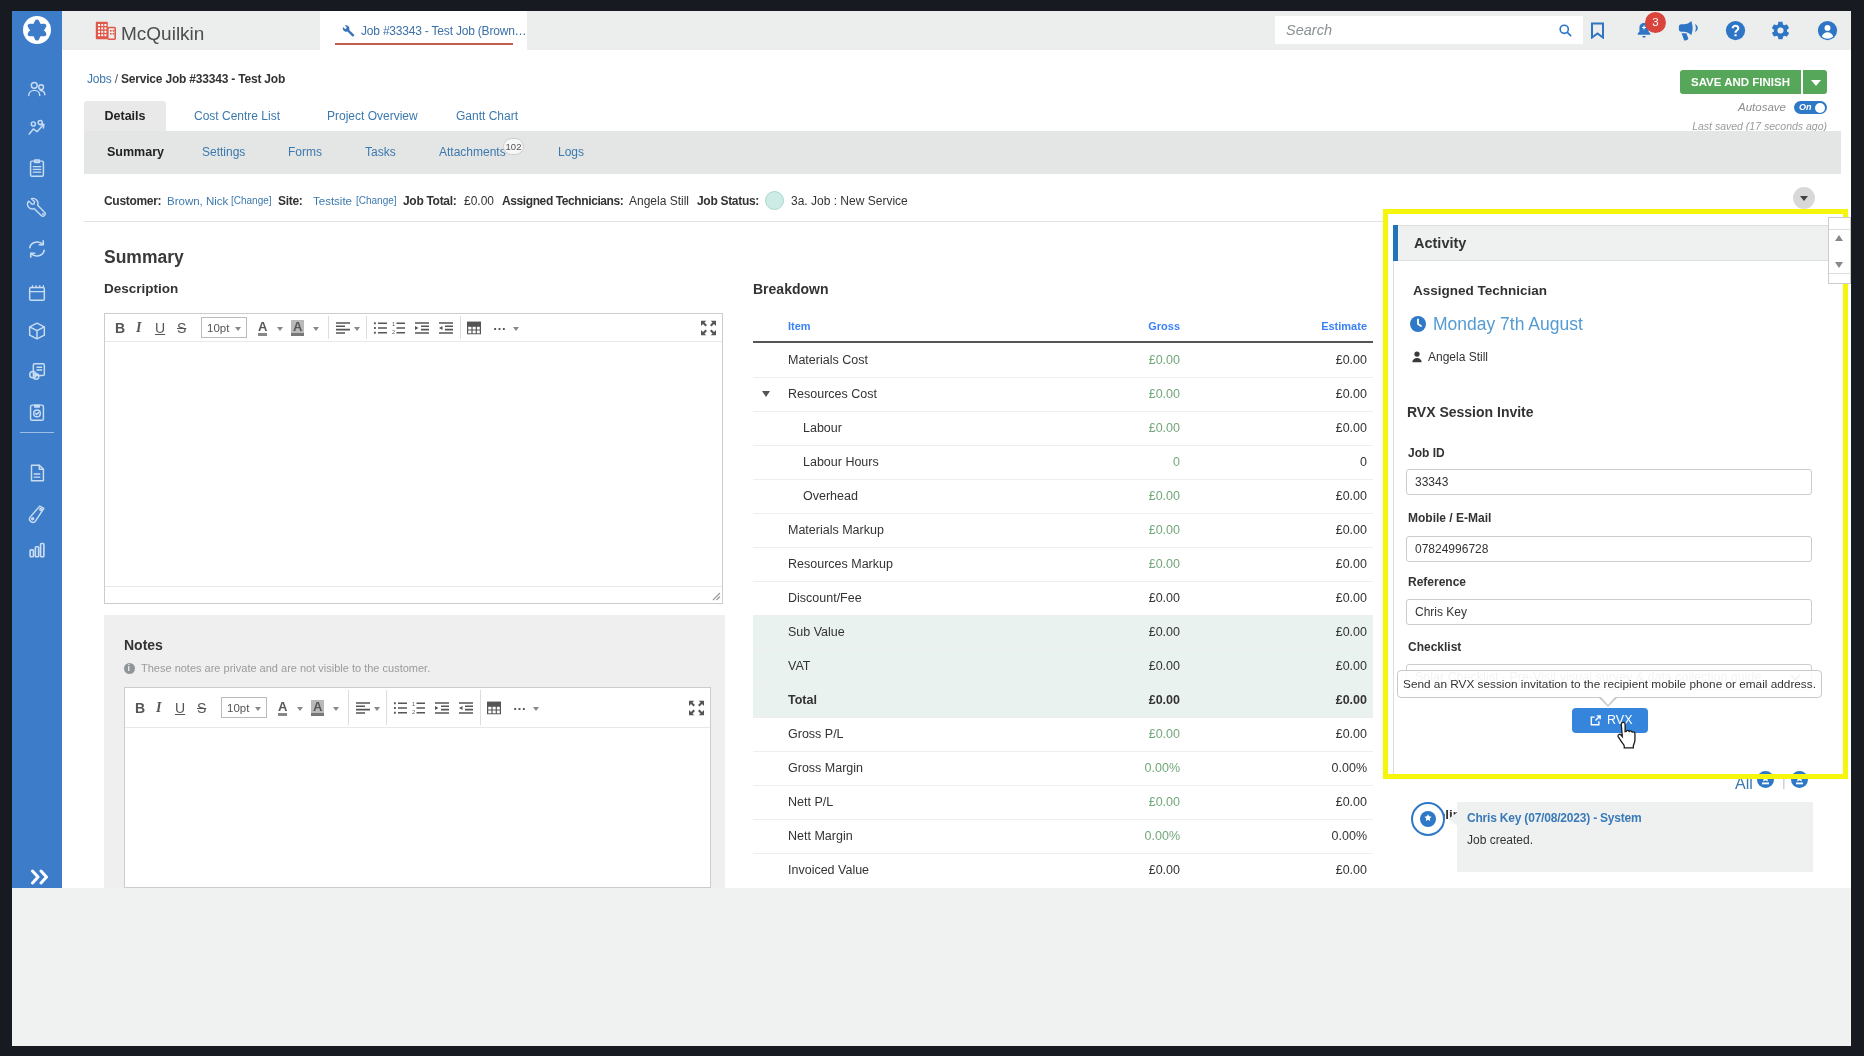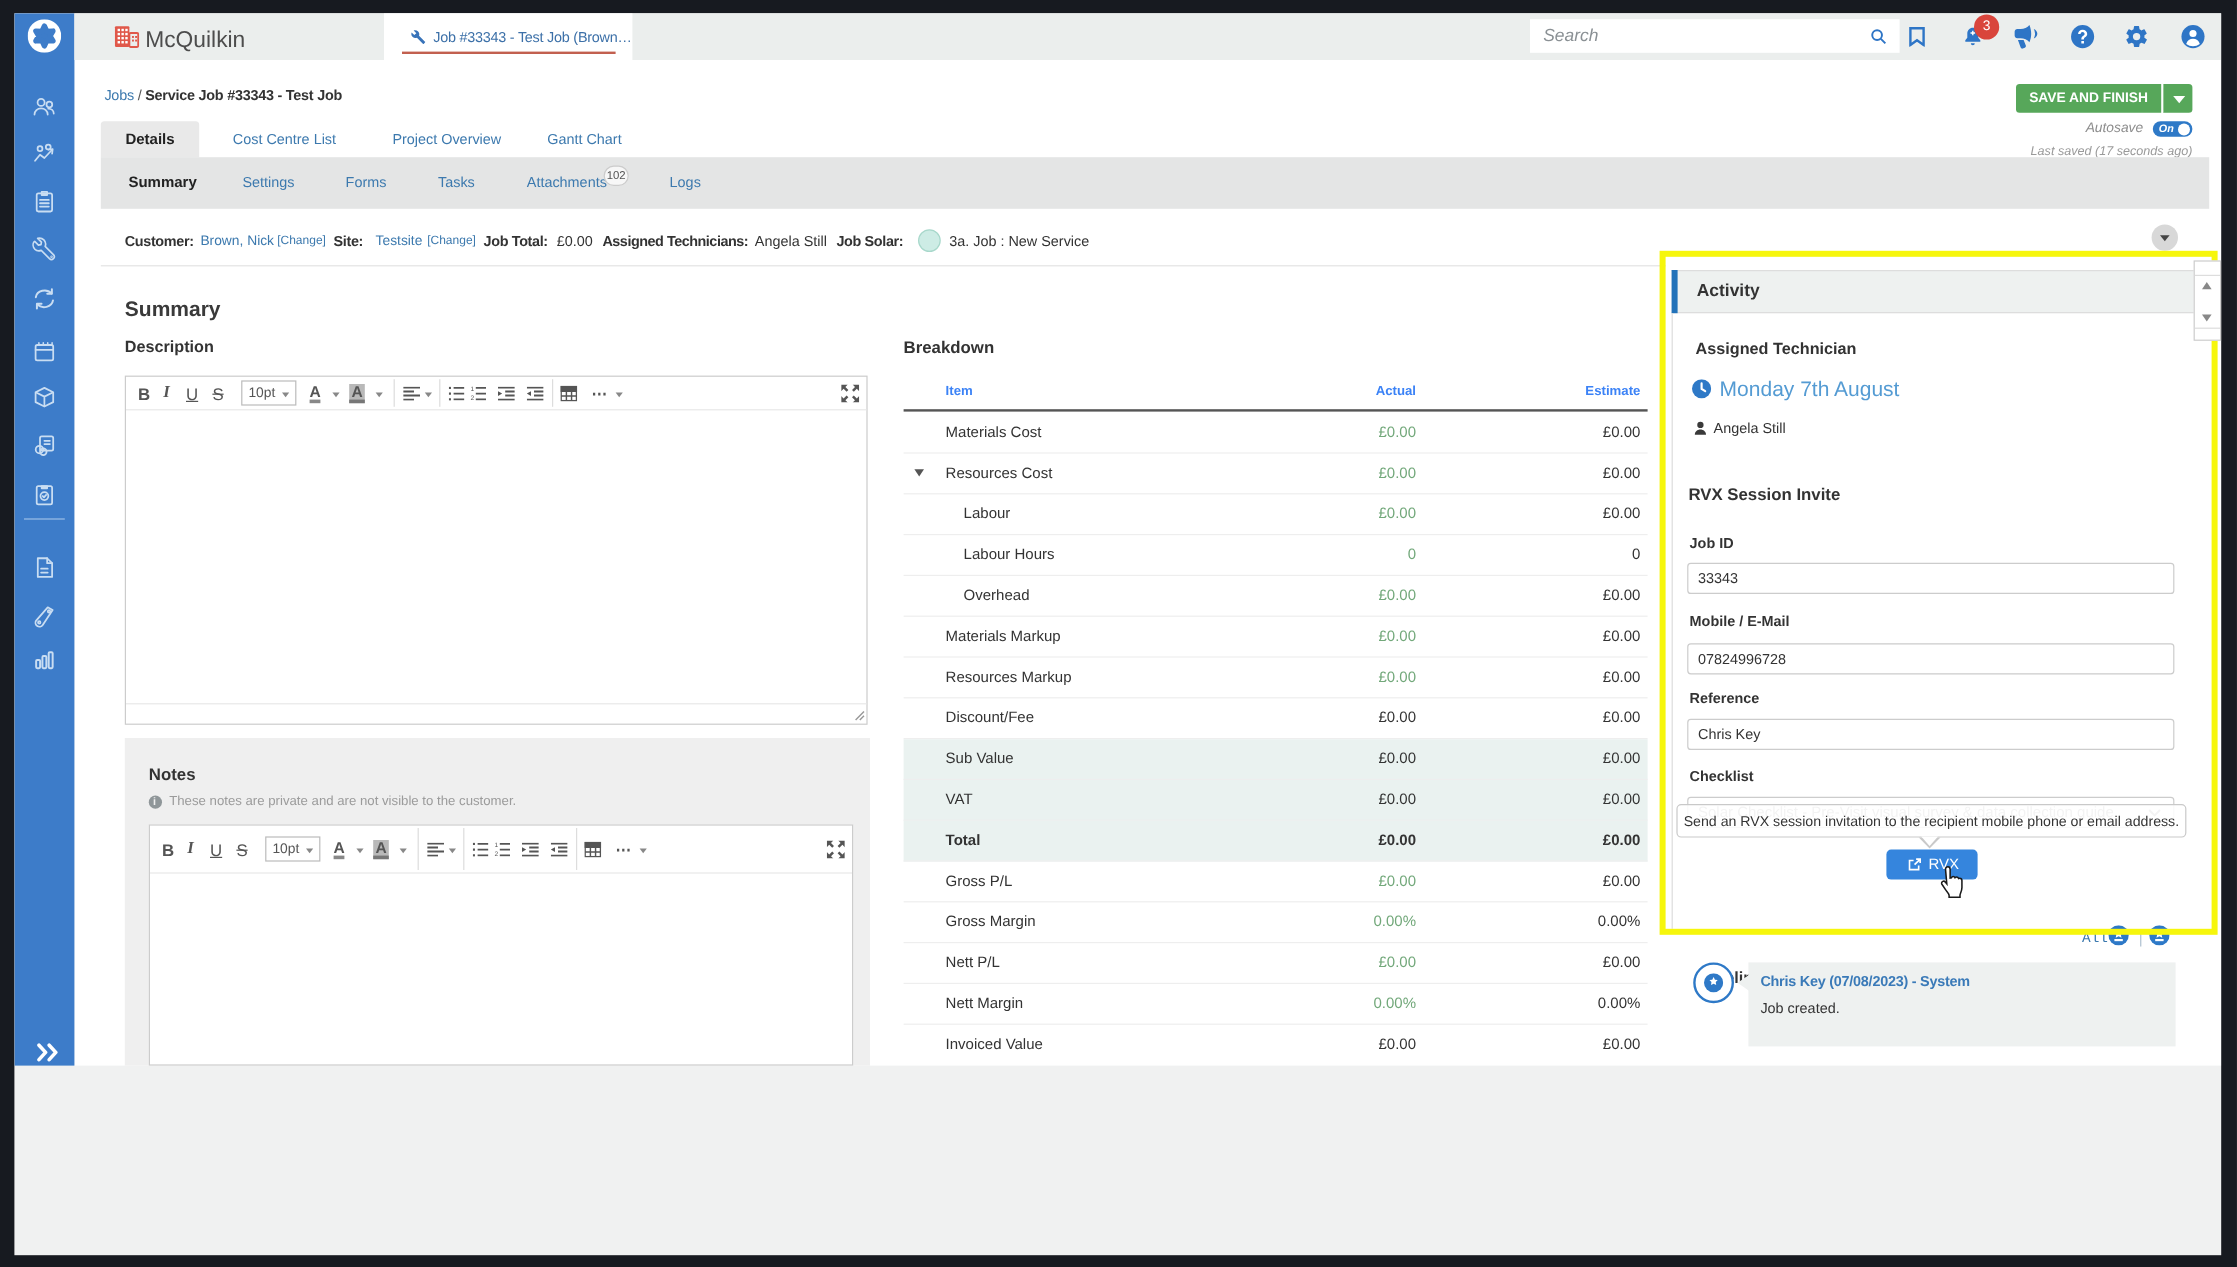--- a/index.html
+++ b/index.html
@@ -68,21 +68,21 @@
       <span class="abs" style="left:42px; font-weight:bold; letter-spacing:-0.3px;">Customer:</span>
       <span class="abs" style="left:105px; color:#3c79ae; font-size:11.5px; top:1px;">Brown, Nick</span>
       <span class="abs" style="left:169px; top:1px; color:#3c79ae; font-size:10px;">[Change]</span>
       <span class="abs" style="left:216px; font-weight:bold; letter-spacing:-0.3px;">Site:</span>
       <span class="abs" style="left:251px; color:#3c79ae; font-size:11.5px; top:1px;">Testsite</span>
       <span class="abs" style="left:294px; top:1px; color:#3c79ae; font-size:10px;">[Change]</span>
       <span class="abs" style="left:341px; font-weight:bold; letter-spacing:-0.3px;">Job Total:</span>
       <span class="abs" style="left:402px;">£0.00</span>
       <span class="abs" style="left:440px; font-weight:bold; letter-spacing:-0.4px;">Assigned Technicians:</span>
       <span class="abs" style="left:567px;">Angela Still</span>
-      <span class="abs" style="left:635px; font-weight:bold; letter-spacing:-0.3px;">Job Solar:</span>
+      <span class="abs" style="left:635px; font-weight:bold; letter-spacing:-0.3px;">Job Status:</span>
       <span class="abs" style="left:703px; top:-3px; width:19px; height:19px; border-radius:50%; background:#cdece5; border:1px solid #a8d8cb;"></span>
       <span class="abs" style="left:729px;">3a. Job : New Service</span>
     </div>
     <div class="abs" style="left:22px; top:171px; width:1757px; height:1px; background:#e3e3e3;"></div>
     <div class="abs" style="left:1731px; top:137px; width:22px; height:22px; border-radius:50%; background:#d8d8d8;">
       <div class="abs" style="left:7px; top:9px; width:0; height:0; border-left:4px solid transparent; border-right:4px solid transparent; border-top:5px solid #444;"></div>
     </div>
 
     <div class="abs" style="left:42px; top:197px; font-size:17.5px; font-weight:bold; color:#3a3a3a;">Summary</div>
     <div class="abs" style="left:42px; top:231px; font-size:13.5px; font-weight:bold; color:#333;">Description</div>
@@ -191,21 +191,21 @@
         <svg style="right:6px;" width="15" height="15" viewBox="0 0 15 15" fill="#555">
               <path d="M0 0 h5.5 l-2 2 2.5 2.5 -1.5 1.5 -2.5-2.5 -2 2 z M15 0 v5.5 l-2-2 -2.5 2.5 -1.5-1.5 2.5-2.5 -2-2 z M0 15 v-5.5 l2 2 2.5-2.5 1.5 1.5 -2.5 2.5 2 2 z M15 15 h-5.5 l2-2 -2.5-2.5 1.5-1.5 2.5 2.5 2-2 z"></path>
             </svg>
       </div>
       </div>
     </div>
 
     <div class="abs" style="left:691px; top:231px; font-size:14px; font-weight:bold; color:#333;">Breakdown</div>
     <div class="abs" style="left:691px; top:262px; width:620px; height:31px; font-size:11px; font-weight:bold; color:#3b82f6; border-bottom:2px solid #555;">
       <span class="abs" style="left:35px; top:8px;">Item</span>
-      <span class="abs" style="right:193px; top:8px;">Actual</span>
+      <span class="abs" style="right:193px; top:8px;">Gross</span>
       <span class="abs" style="right:6px; top:8px;">Estimate</span>
     </div>
     <div class="brow" style="top:294px;">
         <span class="c1">Materials Cost</span>
         <span class="c2 grn">£0.00</span>
         <span class="c3">£0.00</span>
       </div>
     <div class="brow" style="top:328px;">
       <span class="abs" style="left:9px; top:13px; width:0; height:0; border-left:4.5px solid transparent; border-right:4.5px solid transparent; border-top:6px solid #555;"></span>
       <span class="c1">Resources Cost</span>
@@ -318,21 +318,21 @@
   <div class="abs" style="left:1588.5px; top:686px; width:0; height:0; border-left:7.5px solid transparent; border-right:7.5px solid transparent; border-top:8px solid #fff;"></div>
   <div class="abs" style="left:1560px; top:697px; width:76px; height:25px; background:#3585dd; border-radius:4px;">
     <svg class="abs" style="left:18px; top:7px;" width="11" height="11" viewBox="0 0 13 13" fill="none" stroke="#fff" stroke-width="1.6">
         <path d="M10.5 7.5 v4 h-9 v-9 h4"></path>
         <path d="M8 1 h4 v4 M12 1 L6.5 6.5" stroke-width="1.7"></path>
       </svg>
     <span class="abs" style="left:35px; top:5px; color:#fff; font-size:12.5px;">RVX</span>
   </div>
 
   <div class="abs" style="left:1402px; top:796px; font-size:13.5px; font-weight:bold; color:#333;">Timeline</div>
-  <div class="abs" style="left:1723px; top:764px; font-size:12px; color:#3c79ae;font-family:Liberation Mono, monospace;">All</div>
+  <div class="abs" style="left:1723px; top:764px; font-size:16px; color:#3c79ae;">All</div>
   <svg class="abs" style="left:1745px; top:760px;" width="17" height="17" viewBox="0 0 17 17">
       <circle cx="8.5" cy="8.5" r="8.5" fill="#2e79c7"></circle>
       <path d="M8.5 3.2 l1.2 2.4 2.6 0.4 -1.9 1.9 0.5 2.6 -2.4-1.2 -2.4 1.2 0.5-2.6 -1.9-1.9 2.6-0.4 z" fill="#fff"></path>
       <rect x="5" y="11.5" width="7" height="1.8" fill="#fff"></rect>
     </svg>
   <div class="abs" style="left:1770px; top:762px; font-size:14px; color:#b9c9d6;">|</div>
   <svg class="abs" style="left:1779px; top:760px;" width="17" height="17" viewBox="0 0 17 17">
       <circle cx="8.5" cy="8.5" r="8.5" fill="#2e79c7"></circle>
       <path d="M8.5 3.2 l1.2 2.4 2.6 0.4 -1.9 1.9 0.5 2.6 -2.4-1.2 -2.4 1.2 0.5-2.6 -1.9-1.9 2.6-0.4 z" fill="#fff"></path>
       <rect x="5" y="11.5" width="7" height="1.8" fill="#fff"></rect>

